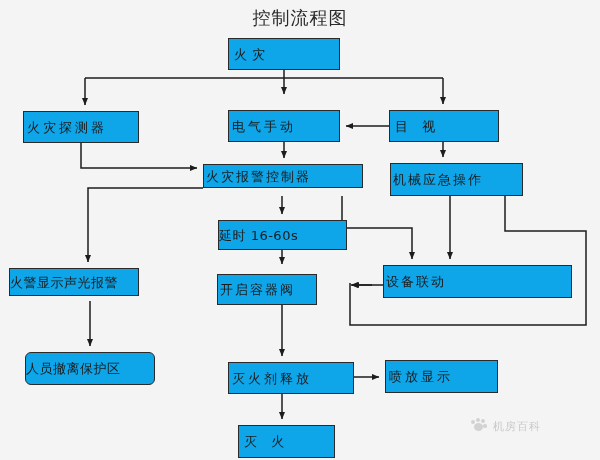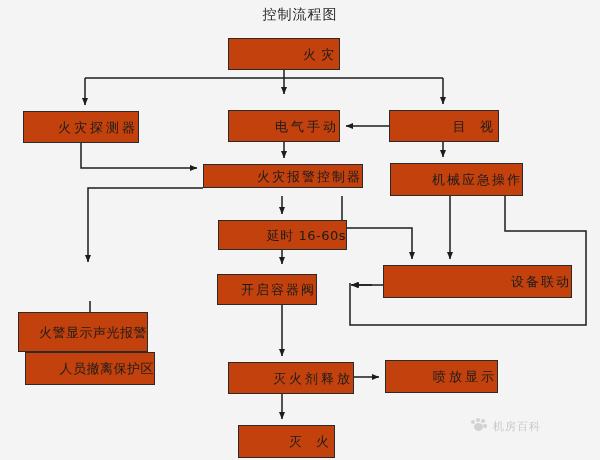--- a/index.html
+++ b/index.html
@@ -20,33 +20,33 @@
     top: 0;
     width: 600px;
     height: 460px;
   }
   .chart-title {
     position: absolute;
     left: 0;
     top: 6px;
     width: 600px;
     text-align: center;
-    font-size: 14px;
+    font-size: 18px;
     color: #2b2b2b;
     letter-spacing: 1px;
     font-weight: 500;
   }
   .node {
     position: absolute;
     box-sizing: border-box;
-    background: #c2410c;
+    background: #0ea5e9;
     border: 1.4px solid #2a2a2a;
     display: flex;
     align-items: center;
-    justify-content: flex-end;
+    justify-content: flex-start;
     color: #1c1c1c;
     line-height: 1;
     white-space: nowrap;
   }
   .node .lbl {
     display: block;
     font-size: 13px;
   }
   .sp1 .lbl { letter-spacing: 3px; text-indent: 3px; }
   .sp2 .lbl { letter-spacing: 2px; text-indent: 2px; }
@@ -148,33 +148,33 @@
 </div>
 
 <div class="node sp2" style="left:390px;top:163px;width:133px;height:33px;">
   <span class="lbl">机械应急操作</span>
 </div>
 
 <div class="node sp0" style="left:218px;top:220px;width:129px;height:30px;">
   <span class="lbl">延时 16-60s</span>
 </div>
 
-<div class="node sp0" style="left:18px;top:268px;width:130px;height:40px;margin-top:44px;">
+<div class="node sp0" style="left:9px;top:268px;width:130px;height:28px;">
   <span class="lbl">火警显示声光报警</span>
 </div>
 
 <div class="node sp2" style="left:217px;top:274px;width:100px;height:31px;">
   <span class="lbl">开启容器阀</span>
 </div>
 
 <div class="node sp2" style="left:383px;top:265px;width:189px;height:33px;">
   <span class="lbl">设备联动</span>
 </div>
 
-<div class="node sp0" style="left:25px;top:352px;width:130px;height:33px;">
+<div class="node sp0" style="left:25px;top:352px;width:130px;height:33px;border-radius:6px;">
   <span class="lbl">人员撤离保护区</span>
 </div>
 
 <div class="node sp1" style="left:228px;top:362px;width:126px;height:32px;">
   <span class="lbl">灭火剂释放</span>
 </div>
 
 <div class="node sp1" style="left:385px;top:360px;width:113px;height:33px;">
   <span class="lbl">喷放显示</span>
 </div>

